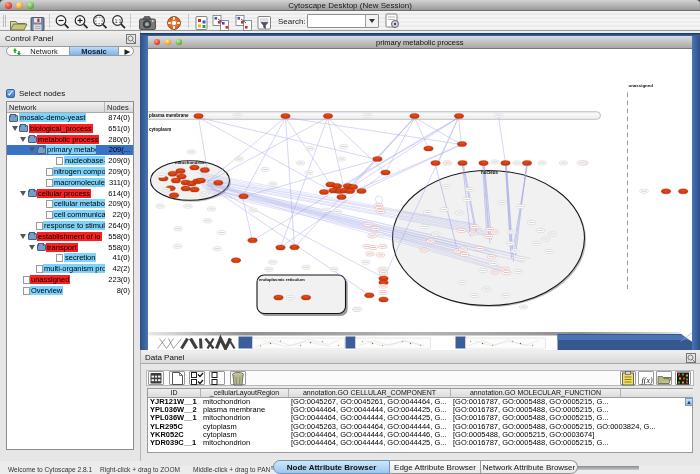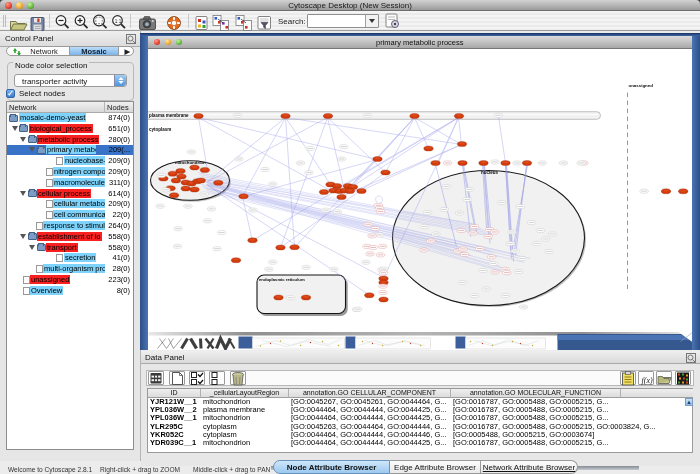--- a/index.html
+++ b/index.html
@@ -97,21 +97,21 @@
   .dhd { position:absolute; top:0; height:9px; background:linear-gradient(#efefef,#dcdcdc);
     border-right:1px solid #b1b1b1; border-bottom:1px solid #9e9e9e; text-align:center; font-size:7px; color:#111; }
   .drow { position:absolute; height:8.2px; line-height:8.2px; white-space:nowrap; overflow:hidden; color:#000; }
   .dc1 { font-weight:bold; }
   
   #btabs { left:273px; top:452px; height:14px; font-size:8px; z-index:5; }
   .btab { position:absolute; top:0; height:14px; line-height:14px; text-align:center;
     background:linear-gradient(#fcfcfc,#e8e8e8); border:1px solid #9a9a9a; color:#111;margin-top:8px; }
   #btab1 { left:0; width:117px; background:linear-gradient(#cfe6fa,#9cc8ee); border-color:#6a94c0; border-radius:7px 0 0 7px; font-weight:bold;}
   #btab2 { left:117px; width:91px; border-left:none; }
-  #btab3 { left:208px; width:97px; border-left:none; border-radius:0 7px 7px 0;text-decoration:underline; }
+  #btab3 { left:208px; width:97px; border-left:none; border-radius:0 7px 7px 0; }
   #tabshadow { left:271px; top:466px; width:368px; height:4px; background:linear-gradient(#858c96,#c6cad0); z-index:4; }
   
   #statusbar { left:0; top:461px; width:700px; height:13px; z-index:0; }
   #statusbar span { position:absolute; top:5px; font-size:6.6px; color:#333; }
 </style>
 </head>
 <body>
 
   <div class="abs" style="left:0;top:0;width:700px;height:7px;background:#3f3f3f"></div>
   <div id="titlebar" class="abs">
@@ -236,32 +236,20 @@
         <svg style="position:absolute;left:6px;top:1px" width="8" height="8" viewBox="0 0 8 8">
           <path d="M2 0 l2 3 h-4 z" fill="#2aa52a"></path>
           <path d="M6 8 l-2 -3 h4 z" fill="#2aa52a"></path>
           <rect x="1" y="3.2" width="2" height="1.6" fill="#2aa52a"></rect>
           <rect x="5" y="3.2" width="2" height="1.6" fill="#2aa52a"></rect>
         </svg>
         <span style="margin-left:12px;line-height:10px;">Network</span>
       </div>
       <div id="tab-mosaic" class="cptab"><span style="line-height:10px;">Mosaic</span></div>
       <div class="cptab" style="left:113px;width:15px;line-height:10px;">▶</div>
-    </div>
-    <div id="grpbox">
-      <div class="lbl">Node color selection</div>
-      <div id="combo">
-        <div class="txt">transporter activity</div>
-        <div class="step">
-          <svg width="12" height="11" viewBox="0 0 12 11">
-            <path d="M6 2 l2.5 3 h-5 z" fill="#fff"></path>
-            <path d="M6 9 l-2.5 -3 h5 z" fill="#fff"></path>
-          </svg>
-        </div>
-      </div>
     </div>
     <div id="chkrow"><div id="chk">✓</div><span style="margin-left:13px;">Select nodes</span></div>
     <div id="treewrap">
       <div id="treehdr">
         <span class="c1">Network</span>
         <span class="div"></span>
         <span class="c2">Nodes</span>
       </div>
       <div class="trow" style="top:11px"><span class="fold" style="left:2px"></span><span class="chip cg" style="margin-left:12px">mosaic-demo-yeast</span><span class="num">874(0)</span></div>
       <div class="trow" style="top:21.8px"><span class="arr" style="left:5px"></span><span class="fold" style="left:12px"></span><span class="chip cr" style="margin-left:22px">biological_process</span><span class="num">651(0)</span></div>
@@ -270,21 +258,21 @@
       <div class="trow" style="top:54.2px"><span class="doc" style="left:49px"></span><span class="chip cg" style="margin-left:57px;max-width:41px;overflow:hidden">nucleobase-c</span><span class="num">209(0)</span></div>
       <div class="trow" style="top:65px"><span class="doc" style="left:39px"></span><span class="chip cg" style="margin-left:46px;max-width:52px;overflow:hidden">nitrogen compo</span><span class="num">209(0)</span></div>
       <div class="trow" style="top:75.8px"><span class="doc" style="left:39px"></span><span class="chip cg" style="margin-left:46px;max-width:52px;overflow:hidden">macromolecule</span><span class="num">311(0)</span></div>
       <div class="trow" style="top:86.6px"><span class="arr" style="left:13px"></span><span class="fold" style="left:21px"></span><span class="chip cr" style="margin-left:30px">cellular process</span><span class="num">614(0)</span></div>
       <div class="trow" style="top:97.4px"><span class="doc" style="left:39px"></span><span class="chip cg" style="margin-left:46px;max-width:52px;overflow:hidden">cellular metabo</span><span class="num">209(0)</span></div>
       <div class="trow" style="top:108.2px"><span class="doc" style="left:39px"></span><span class="chip cg" style="margin-left:46px;max-width:52px;overflow:hidden">cell communicat</span><span class="num">22(0)</span></div>
       <div class="trow" style="top:119px"><span class="doc" style="left:29px"></span><span class="chip cg" style="margin-left:36px;max-width:62px;overflow:hidden">response to stimulu</span><span class="num">264(0)</span></div>
       <div class="trow" style="top:129.8px"><span class="arr" style="left:13px"></span><span class="fold" style="left:21px"></span><span class="chip cr" style="margin-left:30px;max-width:68px;overflow:hidden">establishment of lo</span><span class="num">558(0)</span></div>
       <div class="trow" style="top:140.6px"><span class="arr" style="left:22px"></span><span class="fold" style="left:30px"></span><span class="chip cr" style="margin-left:39px">transport</span><span class="num">558(0)</span></div>
       <div class="trow" style="top:151.4px"><span class="doc" style="left:49px"></span><span class="chip cg" style="margin-left:57px">secretion</span><span class="num">41(0)</span></div>
-      <div class="trow" style="top:162.2px"><span class="doc" style="left:29px"></span><span class="chip cg" style="margin-left:36px;max-width:62px;overflow:hidden">multi-organism pro</span><span class="num">28(0)</span></div>
+      <div class="trow" style="top:162.2px"><span class="doc" style="left:29px"></span><span class="chip cg" style="margin-left:36px;max-width:62px;overflow:hidden">multi-organism pro</span><span class="num">42(2)</span></div>
       <div class="trow" style="top:173px"><span class="doc" style="left:16px"></span><span class="chip cr" style="margin-left:23px">unassigned</span><span class="num">223(0)</span></div>
       <div class="trow" style="top:183.8px"><span class="doc" style="left:16px"></span><span class="chip cg" style="margin-left:23px">Overview</span><span class="num">8(0)</span></div>
     </div>
   </div>
 
   <div id="netframe" class="abs">
     <div id="nf-topborder"></div>
     <div id="nf-left"></div>
     <div id="nf-right"></div>
     <div id="nf-title">

